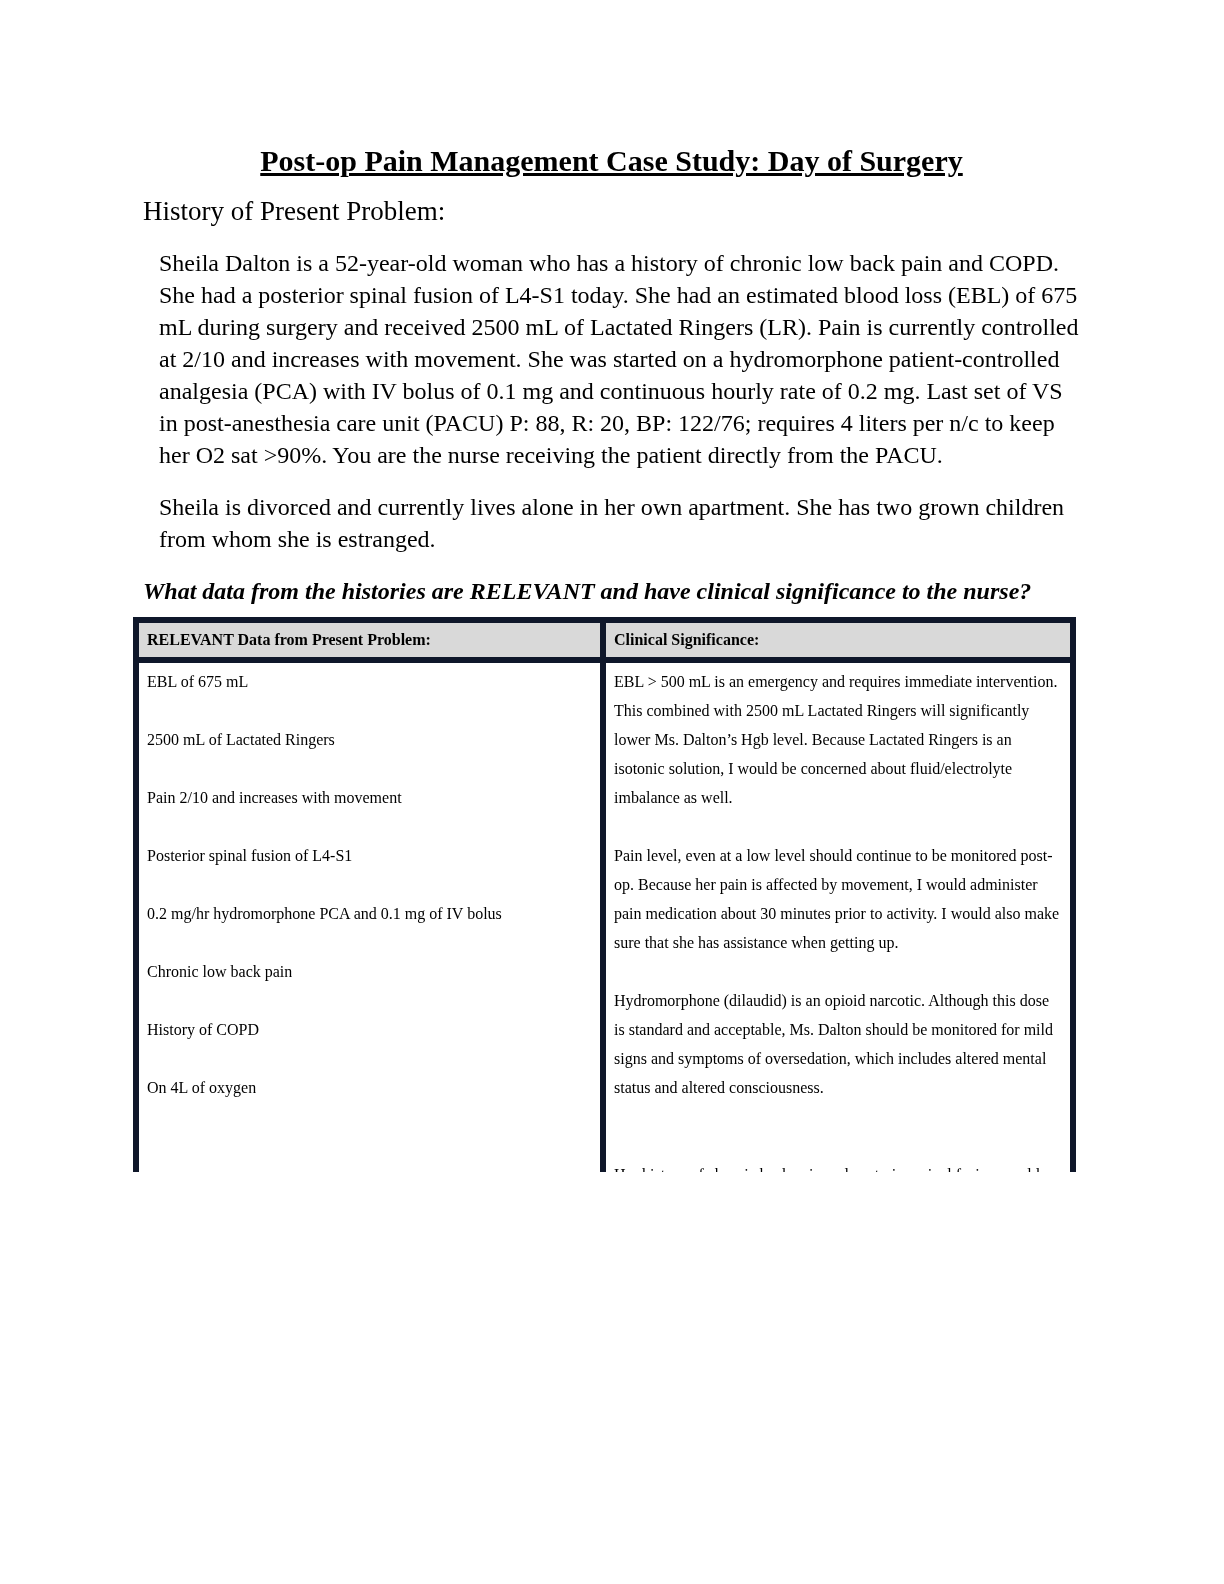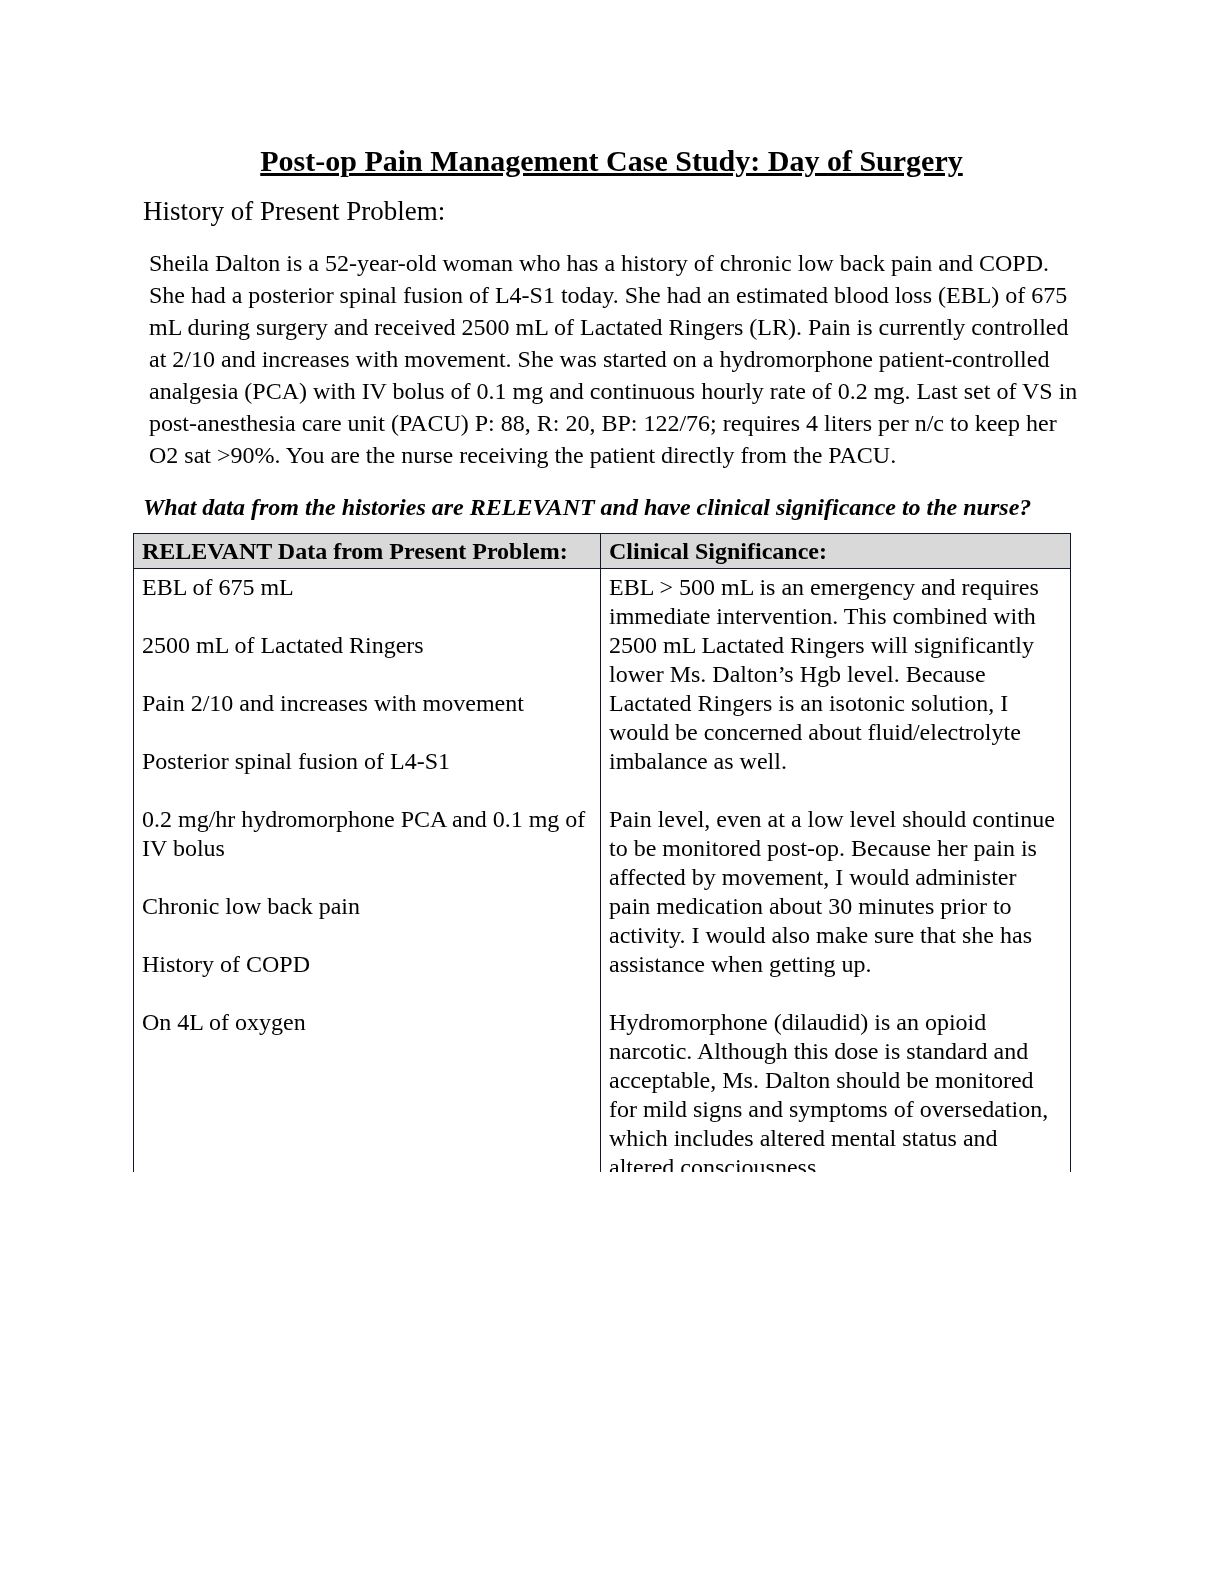--- a/index.html
+++ b/index.html
@@ -24,40 +24,40 @@
   }
   .section-heading {
     font-size: 27px;
     font-weight: normal;
     margin: 18px 0 0 0;
     line-height: 31px;
   }
   .body-para {
     font-size: 24px;
     line-height: 32px;
-    margin: 20px 0 0 6px;
+    margin: 20px 0 0 16px;
     text-align: left;
   }
   .question {
     font-size: 24px;
     line-height: 32px;
     font-weight: bold;
     font-style: italic;
     margin: 20px 0 0 0;
   }
   table.data-table {
     border-collapse: collapse;
     width: 937px;
     margin: 10px 0 0 -10px;
     table-layout: fixed;
   }
   table.data-table th,
   table.data-table td {
-    border: 1px solid #0f172a;
-    font-size: 24px;
+    border: 6px solid #0f172a;
+    font-size: 16px;
     text-align: left;
     vertical-align: top;
   }
   table.data-table th {
     background: #d9d9d9;
     font-weight: bold;
     padding: 2px 8px;
     line-height: 30px;
   }
   table.data-table td {
@@ -73,20 +73,21 @@
 
 <div class="page">
 
   <h1 class="doc-title">Post-op Pain Management Case Study: Day of Surgery</h1>
 
   <h2 class="section-heading">History of Present Problem:</h2>
 
   <p class="body-para">Sheila Dalton is a 52-year-old woman who has a history of chronic low back pain and COPD. She had a posterior spinal fusion of L4-S1 today. She had an estimated blood loss (EBL) of 675 mL during surgery and received 2500 mL of Lactated Ringers (LR). Pain is currently controlled at 2/10 and increases with movement. She was started on a hydromorphone patient-controlled analgesia (PCA) with IV bolus of 0.1 mg and continuous hourly rate of 0.2 mg. Last set of VS in post-anesthesia care unit (PACU) P: 88, R: 20, BP: 122/76; requires 4 liters per n/c to keep her O2 sat &gt;90%. You are the nurse receiving the patient directly from the PACU.</p>
 
 
+  <p class="body-para">Sheila is divorced and currently lives alone in her own apartment. She has two grown children from whom she is estranged.</p>
 
   <p class="question">What data from the histories are RELEVANT and have clinical significance to the nurse?</p>
 
   <table class="data-table">
     <colgroup>
       <col class="c-left">
       <col class="c-right">
     </colgroup>
     <thead>
       <tr>

